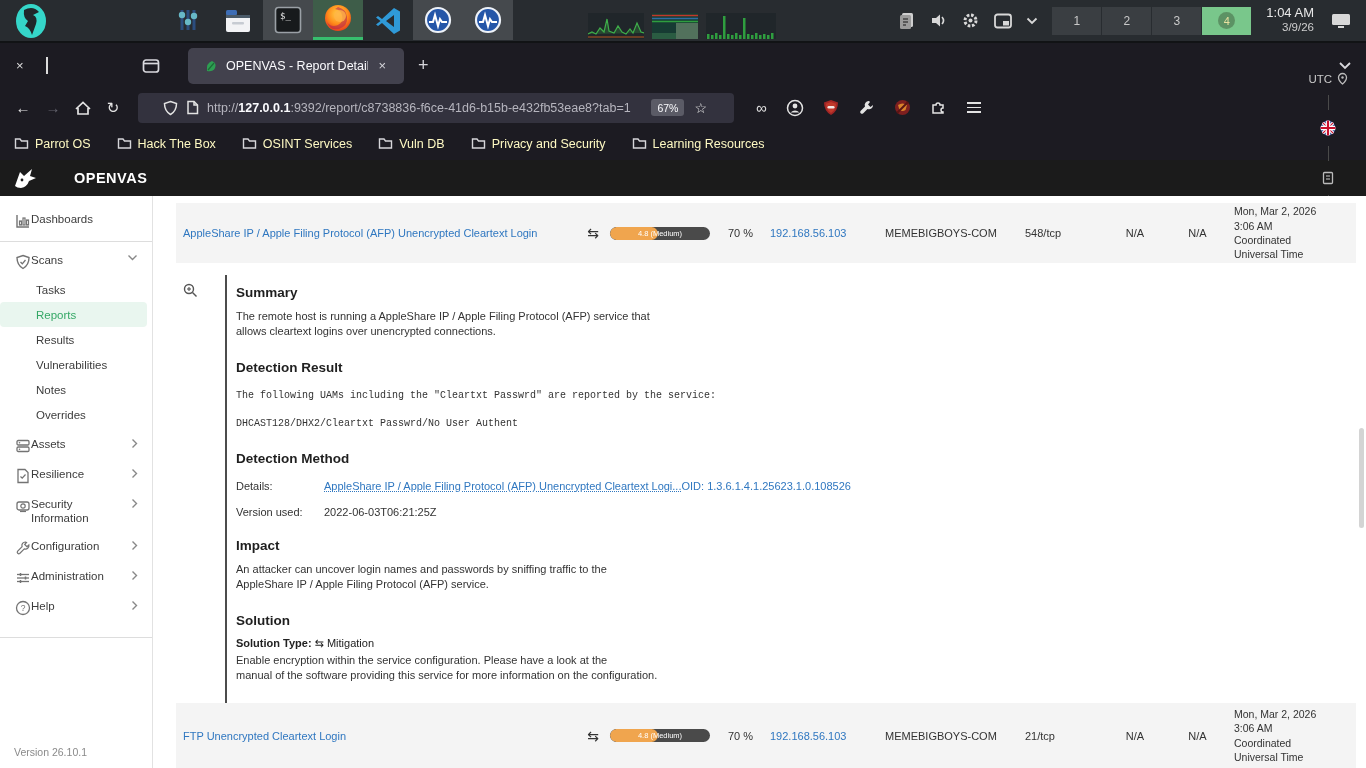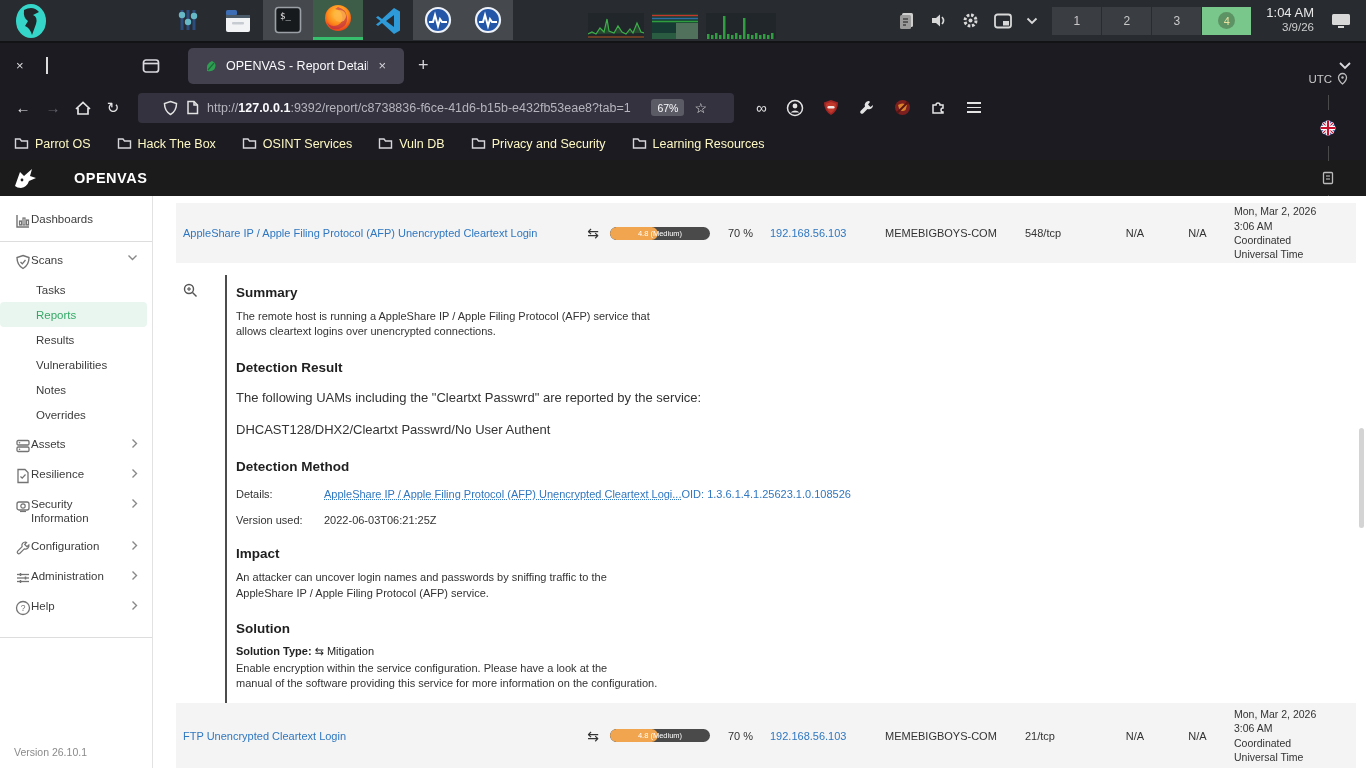--- a/index.html
+++ b/index.html
@@ -97,21 +97,21 @@
     color:#fff; font-size:7.5px; }
   .cell-c { text-align:center; }
   .date-cell { font-size:10.5px; line-height:1.38; color:#333; padding-left:4px; }
 
   .detail { flex:1; display:flex; padding-top:12px; }
   .d-iconcol { width:49px; padding-left:7px; padding-top:8px; }
   .d-body { border-left:2px solid #4c4c4c; padding-left:9px; flex:1; }
   .d-body h2 { font-size:13.5px; color:#1f1f1f; margin:20px 0 9px; font-weight:700; }
   .d-body h2.firsth { margin-top:10px; }
   .d-text { font-size:11px; color:#333; line-height:1.4; white-space:pre-line; }
-  .d-mono { font-family:Liberation Sans, sans-serif; font-size:13px; color:#333; line-height:1.4;
+  .d-mono { font-family:Liberation Mono, monospace; font-size:10px; color:#333; line-height:1.4;
     white-space:pre-line; margin:14px 0; }
   .kv { display:flex; margin:14px 0; font-size:11px; color:#333; }
   .kv .k { width:88px; flex:none; }
   .d-link { color:#2f77c0; text-decoration:underline; text-decoration-style:dotted; }
   .d-oid { color:#2f77c0; }
   .sol-type { font-size:11px; color:#222; margin-bottom:3px; }
   .sol-type b { font-weight:700; }
   .scrollthumb { position:absolute; right:2px; top:428px; width:5px; height:100px;
     background:#d4d4d4; border-radius:3px; }
 

